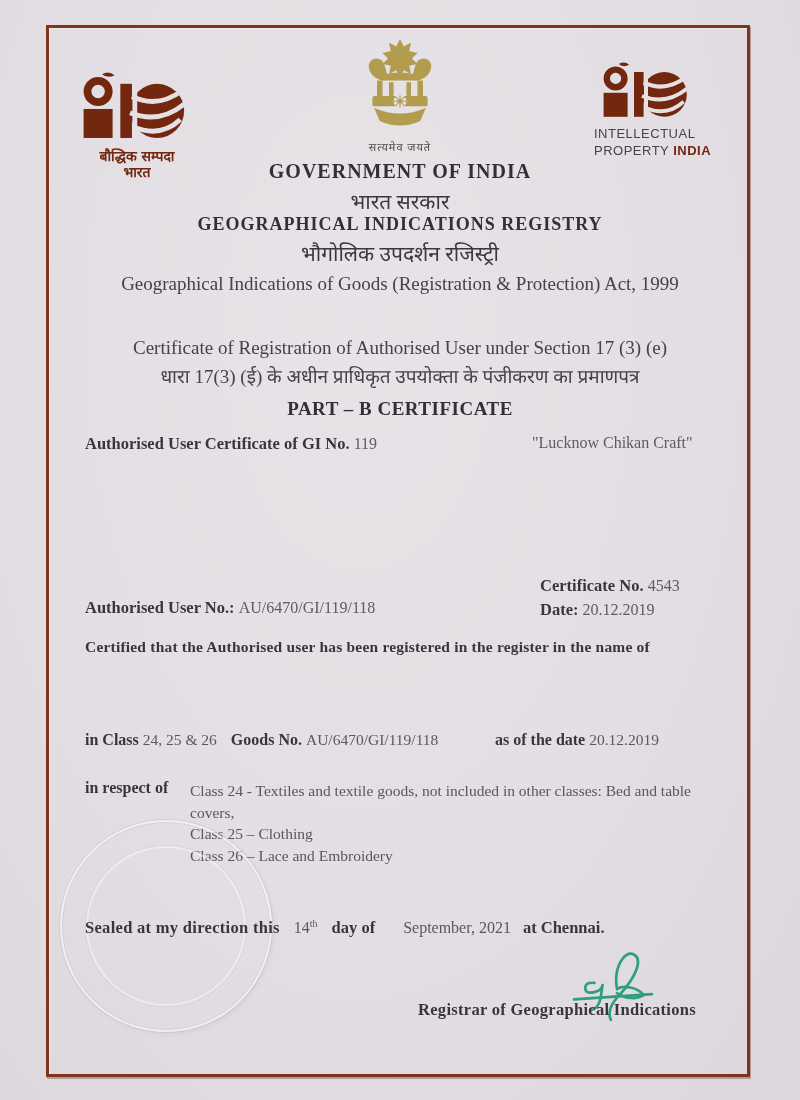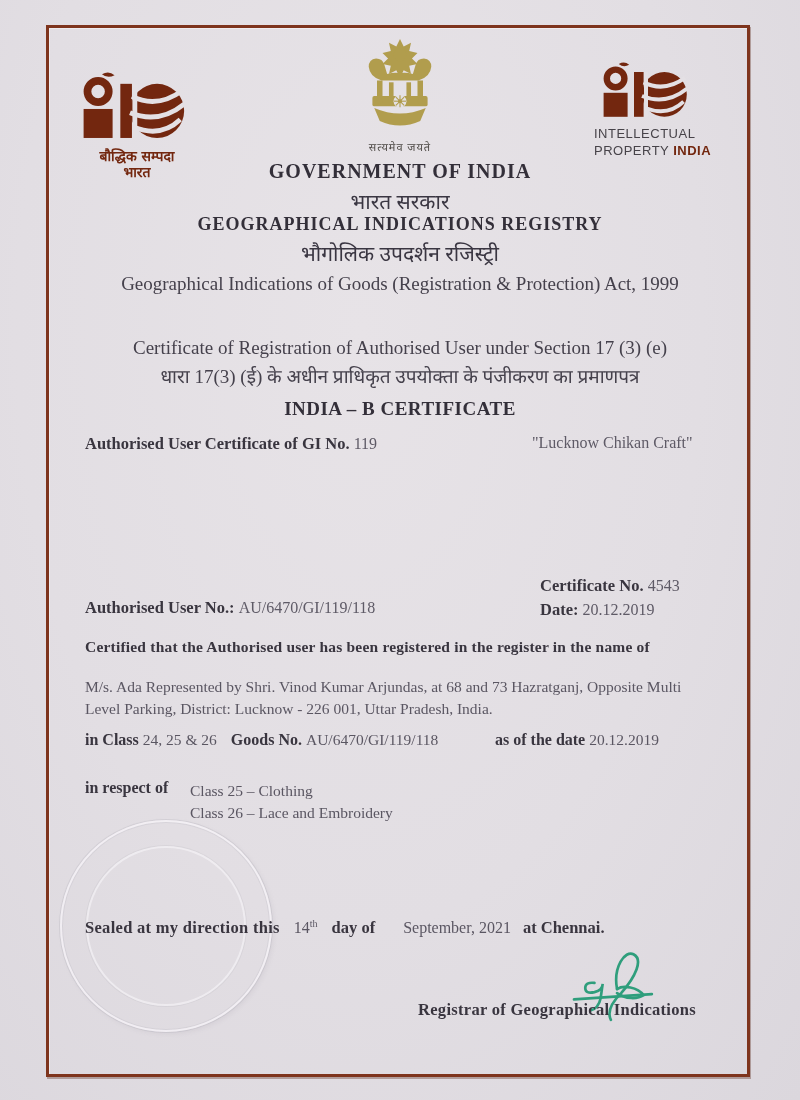--- a/index.html
+++ b/index.html
@@ -116,21 +116,21 @@
   <div class="abs ctr title-en" style="top:160px;">GOVERNMENT OF INDIA</div>
   <div class="abs ctr title-en" style="top:214px;font-size:18px;">GEOGRAPHICAL INDICATIONS REGISTRY</div>
   <div class="abs ctr title-hi" style="top:187px;">भारत सरकार</div>
   <div class="abs ctr title-hi" style="top:239px;">भौगोलिक उपदर्शन रजिस्ट्री</div>
 
   <div class="abs ctr sub-en" style="top:273px;">Geographical Indications of Goods (Registration &amp; Protection) Act, 1999</div>
 
   <div class="abs ctr sub-en" style="top:337px;">Certificate of Registration of Authorised User under Section 17 (3) (e)</div>
   <div class="abs ctr title-hi" style="top:363px;font-size:19px;color:#45414c;">धारा 17(3) (ई) के अधीन प्राधिकृत उपयोक्ता के पंजीकरण का प्रमाणपत्र</div>
 
-  <div class="abs ctr title-en" style="top:398px;font-size:19px;letter-spacing:.5px;">INDIA – B CERTIFICATE</div>
+  <div class="abs ctr title-en" style="top:398px;font-size:19px;letter-spacing:.5px;">PART – B CERTIFICATE</div>
 
   <div class="abs" style="left:0;top:434px;width:800px;">
     <span class="abs label" style="left:85px;top:0;">
       <span>Authorised User Certificate of GI No.</span>
       <span class="val" style="font-size:16px;">119</span>
     </span>
     <span class="abs val" style="left:532px;top:0;font-size:16px;">"Lucknow Chikan Craft"</span>
   </div>
 
   <div class="abs label" style="left:540px;top:576px;">
@@ -141,37 +141,37 @@
     <span>Authorised User No.:</span>
     <span class="val" style="font-size:16px;">AU/6470/GI/119/118</span>
   </div>
   <div class="abs label" style="left:540px;top:600px;">
     <span>Date:</span>
     <span class="val" style="font-size:16px;">20.12.2019</span>
   </div>
 
   <div class="abs label" style="left:85px;top:638px;font-size:15.5px;letter-spacing:.2px;">Certified that the Authorised user has been registered in the register in the name of</div>
 
-  <div class="abs body-txt" style="left:85px;top:676px;width:608px;">M/s. Ada Represented by Shri. Vinod Kumar Arjundas, at 68 and 73 Hazratganj, Opposite Multi Level Parking, District: Lucknow - 226 001, Uttar Pradesh, India.</div>
 
   <div class="abs" style="left:0;top:729px;width:800px;">
     <span class="abs" style="left:85px;top:0;white-space:nowrap;">
       <span class="label" style="font-size:16px;">in Class</span>
       <span class="body-txt">24, 25 &amp; 26</span>
       <span class="label" style="font-size:16px;margin-left:10px;">Goods No.</span>
       <span class="body-txt">AU/6470/GI/119/118</span>
     </span>
     <span class="abs" style="left:495px;top:0;white-space:nowrap;">
       <span class="label" style="font-size:16px;">as of the date</span>
       <span class="body-txt">20.12.2019</span>
     </span>
   </div>
 
   <div class="abs label" style="left:85px;top:779px;font-size:16px;">in respect of</div>
   <div class="abs body-txt" style="left:190px;top:780px;width:540px;">
+    <div>Class 24 - Textiles and textile goods, not included in other classes: Bed and table covers,</div>
     <div>Class 25 – Clothing</div>
     <div>Class 26 – Lace and Embroidery</div>
   </div>
 
   <div class="seal">
     <div class="seal-inner"></div>
   </div>
 
   <div class="abs" style="left:85px;top:917px;white-space:nowrap;">
     <span class="label" style="font-size:16.5px;letter-spacing:.3px;">Sealed at my direction this</span>

